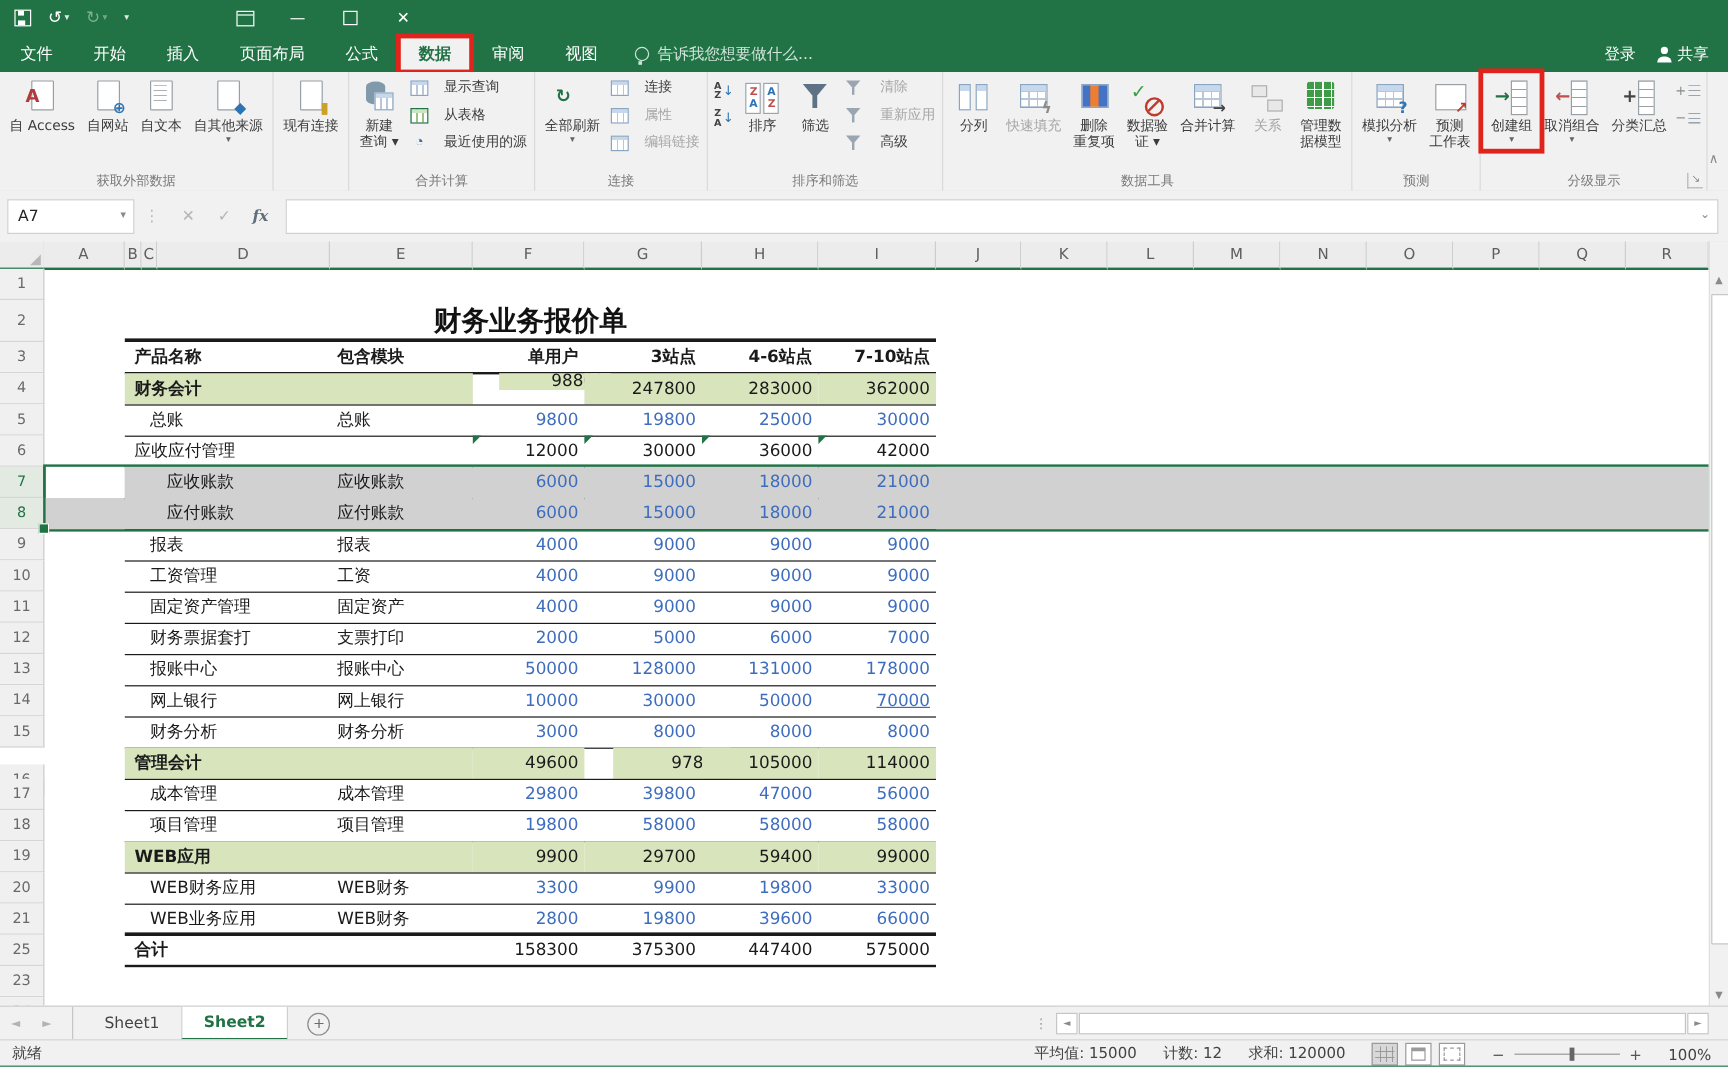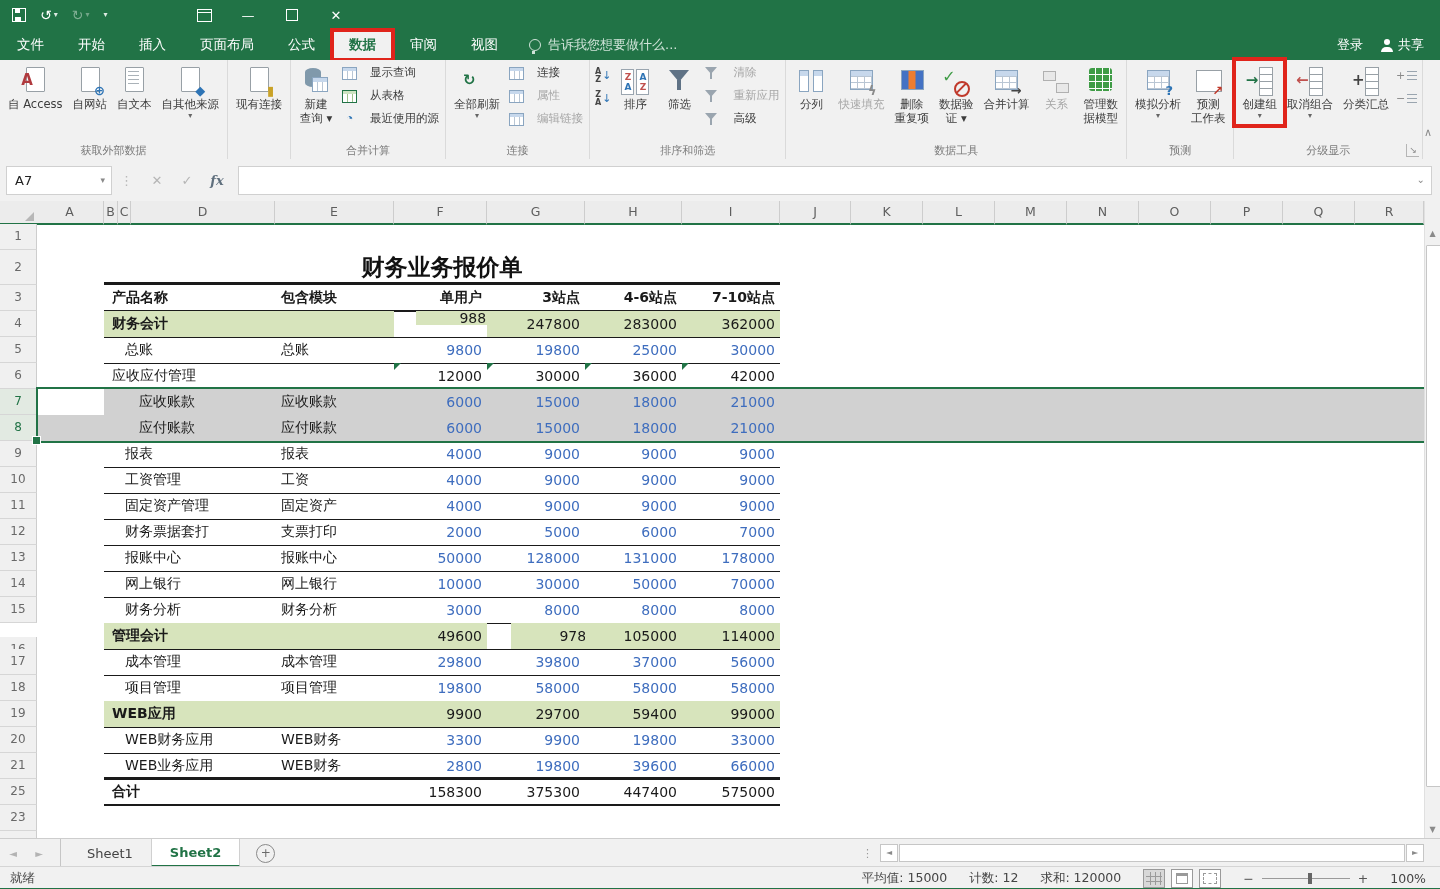--- a/index.html
+++ b/index.html
@@ -615,41 +615,41 @@
     <div class="trow-cell num blue" style="left: 394px; top: 344px; width: 93px; height: 26px;">50000</div>
     <div class="trow-cell num blue" style="left: 487px; top: 344px; width: 98px; height: 26px;">128000</div>
     <div class="trow-cell num blue" style="left: 585px; top: 344px; width: 97px; height: 26px;">131000</div>
     <div class="trow-cell num blue" style="left: 682px; top: 344px; width: 98px; height: 26px;">178000</div>
     <div style="position: absolute; left: 104px; width: 676px; top: 370px; height: 1px; background: rgb(26, 26, 26);"></div>
     <div class="trow-cell " style="left: 104px; top: 370px; width: 171px; height: 26px; padding-left: 21px;">网上银行</div>
     <div class="trow-cell " style="left: 275px; top: 370px; width: 119px; height: 26px; padding-left: 6px;">网上银行</div>
     <div class="trow-cell num blue" style="left: 394px; top: 370px; width: 93px; height: 26px;">10000</div>
     <div class="trow-cell num blue" style="left: 487px; top: 370px; width: 98px; height: 26px;">30000</div>
     <div class="trow-cell num blue" style="left: 585px; top: 370px; width: 97px; height: 26px;">50000</div>
-    <div class="trow-cell num blue" style="left: 682px; top: 370px; width: 98px; height: 26px;">70000</div>
+    <div class="trow-cell num blue" style="left: 682px; top: 370px; width: 98px; height: 26px; text-decoration: underline;">70000</div>
     <div style="position: absolute; left: 104px; width: 676px; top: 396px; height: 1px; background: rgb(26, 26, 26);"></div>
     <div class="trow-cell " style="left: 104px; top: 396px; width: 171px; height: 26px; padding-left: 21px;">财务分析</div>
     <div class="trow-cell " style="left: 275px; top: 396px; width: 119px; height: 26px; padding-left: 6px;">财务分析</div>
     <div class="trow-cell num blue" style="left: 394px; top: 396px; width: 93px; height: 26px;">3000</div>
     <div class="trow-cell num blue" style="left: 487px; top: 396px; width: 98px; height: 26px;">8000</div>
     <div class="trow-cell num blue" style="left: 585px; top: 396px; width: 97px; height: 26px;">8000</div>
     <div class="trow-cell num blue" style="left: 682px; top: 396px; width: 98px; height: 26px;">8000</div>
     <div style="position: absolute; left: 104px; width: 676px; top: 422px; height: 1px; background: rgb(26, 26, 26);"></div>
     <div class="trow-cell semib greenbg" style="left: 104px; top: 422px; width: 171px; height: 26px; padding-left: 8px;">管理会计</div>
     <div class="trow-cell  greenbg" style="left: 275px; top: 422px; width: 119px; height: 26px; padding-left: 6px;"></div>
     <div class="trow-cell num greenbg" style="left: 394px; top: 422px; width: 93px; height: 26px;">49600</div>
     <div class="trow-cell num greenbg" style="left: 511px; top: 422px; width: 98px; height: 26px;">97800</div>
     <div class="trow-cell num greenbg" style="left: 585px; top: 422px; width: 97px; height: 26px;">105000</div>
     <div class="trow-cell num greenbg" style="left: 682px; top: 422px; width: 98px; height: 26px;">114000</div>
     <div style="position: absolute; left: 104px; width: 676px; top: 448px; height: 1px; background: rgb(26, 26, 26);"></div>
     <div class="trow-cell " style="left: 104px; top: 448px; width: 171px; height: 26px; padding-left: 21px;">成本管理</div>
     <div class="trow-cell " style="left: 275px; top: 448px; width: 119px; height: 26px; padding-left: 6px;">成本管理</div>
     <div class="trow-cell num blue" style="left: 394px; top: 448px; width: 93px; height: 26px;">29800</div>
     <div class="trow-cell num blue" style="left: 487px; top: 448px; width: 98px; height: 26px;">39800</div>
-    <div class="trow-cell num blue" style="left: 585px; top: 448px; width: 97px; height: 26px;">37000</div>
+    <div class="trow-cell num blue" style="left: 585px; top: 448px; width: 97px; height: 26px;">47000</div>
     <div class="trow-cell num blue" style="left: 682px; top: 448px; width: 98px; height: 26px;">56000</div>
     <div style="position: absolute; left: 104px; width: 676px; top: 474px; height: 1px; background: rgb(26, 26, 26);"></div>
     <div class="trow-cell " style="left: 104px; top: 474px; width: 171px; height: 26px; padding-left: 21px;">项目管理</div>
     <div class="trow-cell " style="left: 275px; top: 474px; width: 119px; height: 26px; padding-left: 6px;">项目管理</div>
     <div class="trow-cell num blue" style="left: 394px; top: 474px; width: 93px; height: 26px;">19800</div>
     <div class="trow-cell num blue" style="left: 487px; top: 474px; width: 98px; height: 26px;">58000</div>
     <div class="trow-cell num blue" style="left: 585px; top: 474px; width: 97px; height: 26px;">58000</div>
     <div class="trow-cell num blue" style="left: 682px; top: 474px; width: 98px; height: 26px;">58000</div>
     <div style="position: absolute; left: 104px; width: 676px; top: 500px; height: 1px; background: rgb(26, 26, 26);"></div>
     <div class="trow-cell semib greenbg" style="left: 104px; top: 500px; width: 171px; height: 26px; padding-left: 8px;">WEB应用</div>

